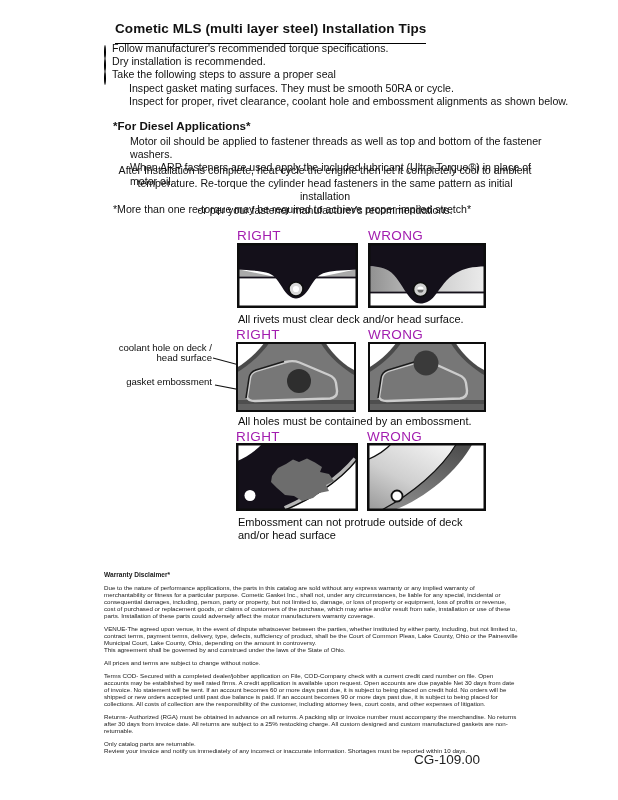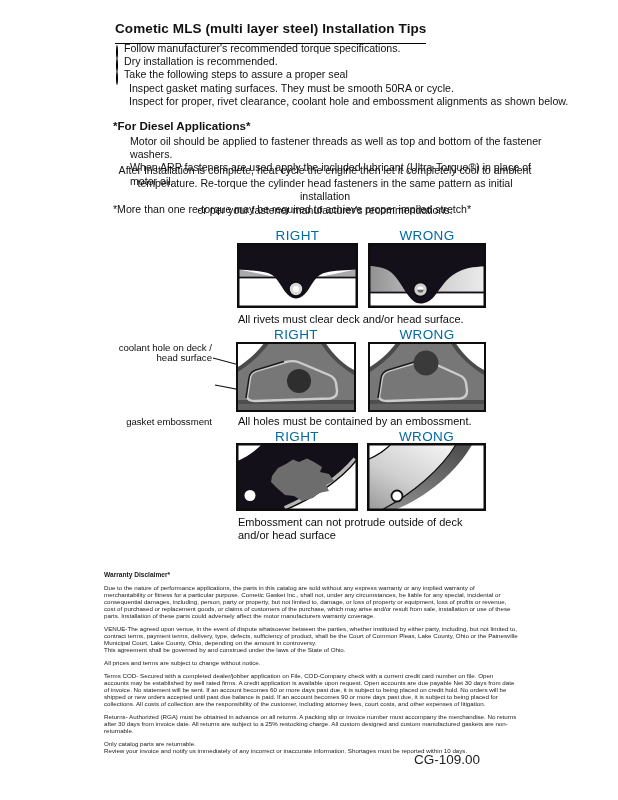--- a/index.html
+++ b/index.html
@@ -7,33 +7,33 @@
     position:relative;width:618px;height:800px;background:#ffffff;overflow:hidden;
     font-family:"Liberation Sans","DejaVu Sans",sans-serif;color:#111;
   }
   .abs{position:absolute;}
   
   .title{
     left:115px;top:21px;font-size:13.5px;font-weight:700;
     border-bottom:1.6px solid #000;padding-bottom:7px;letter-spacing:.1px;
   }
   .bullets{left:104px;top:42px;}
-  .brow{display:flex;align-items:flex-start;height:13.2px;font-size:10.6px;margin-left:12px;}
+  .brow{display:flex;align-items:flex-start;height:13.2px;font-size:10.6px;}
   .brow .mk{flex:0 0 8px;margin-top:3.5px;}
   .mk-o{width:3.5px;height:3.5px;border:1px solid #000;border-radius:50%;}
   .mk-f{width:4px;height:4px;background:#000;border-radius:50%;margin-left:1px;}
   .sub{margin-left:17px;}
   
   .dheading{left:113px;top:119px;font-size:11.6px;font-weight:700;}
   .para{left:113px;width:424px;font-size:10.6px;line-height:13.2px;white-space:pre-line;}
   .p1{top:135px;margin-left:17px;}
   .p2{top:164px;text-align:center;}
   .p3{top:203px;}
   
-  .dlabel{font-size:13.5px;letter-spacing:.4px;text-align:center;color:#0369a1;}
+  .dlabel{font-size:13.5px;letter-spacing:.4px;color:#a21caf;}
   .dcap{font-size:11px;font-weight:400;white-space:pre-line;line-height:12.5px;color:#0d0d0d;}
   .callouts{left:100px;width:112px;text-align:right;font-size:9.6px;line-height:10px;color:#0d0d0d;}
   .diagbox{line-height:0;}
   
   .disc{left:104px;top:571px;width:414px;color:#1a1a1a;}
   .disc h4{margin:0 0 6px 0;font-size:6.6px;font-weight:700;}
   .disc p{margin:0 0 6px 0;font-size:6.2px;line-height:7px;white-space:pre-line;}
   .pagecode{left:388px;top:752px;width:92px;text-align:right;font-size:13.5px;color:#222;}
 </style>
 </head>
@@ -108,21 +108,21 @@
       <rect x="1.25" y="1.25" width="115.5" height="62.5" fill="none" stroke="#0d0d0d" stroke-width="2.5"></rect>
     </svg>
   </div>
   <div class="abs dcap" style="left:238px;top:313px;">All rivets must clear deck and/or head surface.</div>
 
   <div class="abs dlabel" style="left:236px;top:327px;width:120px;">RIGHT</div>
   <div class="abs dlabel" style="left:368px;top:327px;width:118px;">WRONG</div>
 
   <div class="abs callouts" style="top:343px;">coolant hole on
 deck / head surface</div>
-  <div class="abs callouts" style="top:377px;margin-top:40px;">gasket embossment</div>
+  <div class="abs callouts" style="top:377px;">gasket embossment</div>
   <svg class="abs" style="left:205px;top:350px;" width="100" height="50">
     <line x1="8" y1="8" x2="83" y2="28" stroke="#111" stroke-width="1.1"></line>
     <line x1="10" y1="35" x2="57" y2="44" stroke="#111" stroke-width="1.1"></line>
   </svg>
 
   <div class="abs diagbox" style="left:236px;top:342px;">
     <svg width="120" height="70" viewBox="0 0 120 70">
       <rect width="120" height="70" fill="#777777"></rect>
       <rect y="58" width="120" height="4" fill="#4e4e4e"></rect>
       <rect y="62" width="120" height="8" fill="#636363"></rect>

